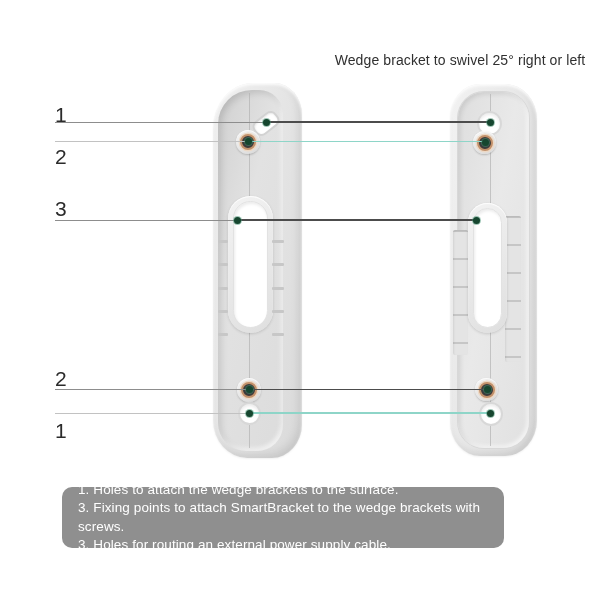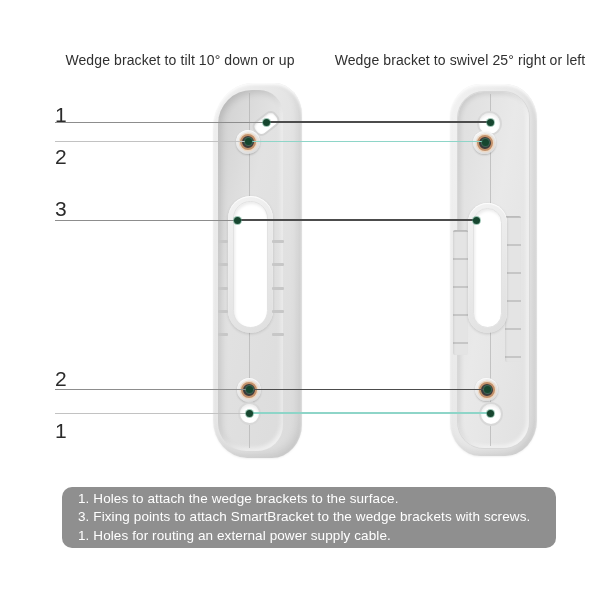--- a/index.html
+++ b/index.html
@@ -89,33 +89,32 @@
   .b-right .seam{left:40px;top:10px;height:352px;}
   .b-right .slot{left:18px;top:119px;width:39px;height:130px;border-radius:20px;}
   .b-right .slot .opening{border-radius:15px;}
   .ribcol{
     position:absolute;
     background:repeating-linear-gradient(180deg,#c6c6c6 0px,#c6c6c6 2px,#e4e4e4 2px,#e4e4e4 28px);
     box-shadow:inset 1px 1px 2px rgba(0,0,0,.08);border-radius:2px;
   }
   
   .legend{
-    position:absolute;left:62px;top:487px;width:494px;height:61px;
+    position:absolute;left:62px;top:487px;width:442px;height:61px;
     background:#8f8f8f;border-radius:10px;color:#ffffff;
     display:flex;flex-direction:column;justify-content:center;
     padding-left:16px;box-sizing:border-box;
   }
   .legend .item{font-size:13.5px;line-height:18.5px;letter-spacing:.1px;}
 </style>
 </head>
 <body>
 
 <div class="canvas">
 
-  <div class="heading left">Wedge bracket to tilt 10° down or up</div>
   <div class="heading right">Wedge bracket to swivel 25° right or left</div>
 
   <div class="num" style="top:104px;">1</div>
   <div class="num" style="top:146px;">2</div>
   <div class="num" style="top:198px;">3</div>
   <div class="num" style="top:368px;">2</div>
   <div class="num" style="top:420px;">1</div>
 
   <div class="bracket b-left" style="left:213px;top:83px;width:89px;height:375px;">
     <div class="body"></div>
@@ -181,16 +180,16 @@
   <div class="dot" style="left:233.5px;top:216.5px;"></div>
   <div class="dot" style="left:472.5px;top:217px;"></div>
   <div class="dot" style="left:245.5px;top:386px;"></div>
   <div class="dot" style="left:483.5px;top:386px;"></div>
   <div class="dot" style="left:245.5px;top:409.5px;"></div>
   <div class="dot" style="left:486.5px;top:409.5px;"></div>
 
   <div class="legend">
     <div class="item">1. Holes to attach the wedge brackets to the surface.</div>
     <div class="item">3. Fixing points to attach SmartBracket to the wedge brackets with screws.</div>
-    <div class="item">1. Holes for routing an external power supply cable.</div>
+    <div class="item">3. Holes for routing an external power supply cable.</div>
   </div>
 
 </div>
 
 </body></html>

